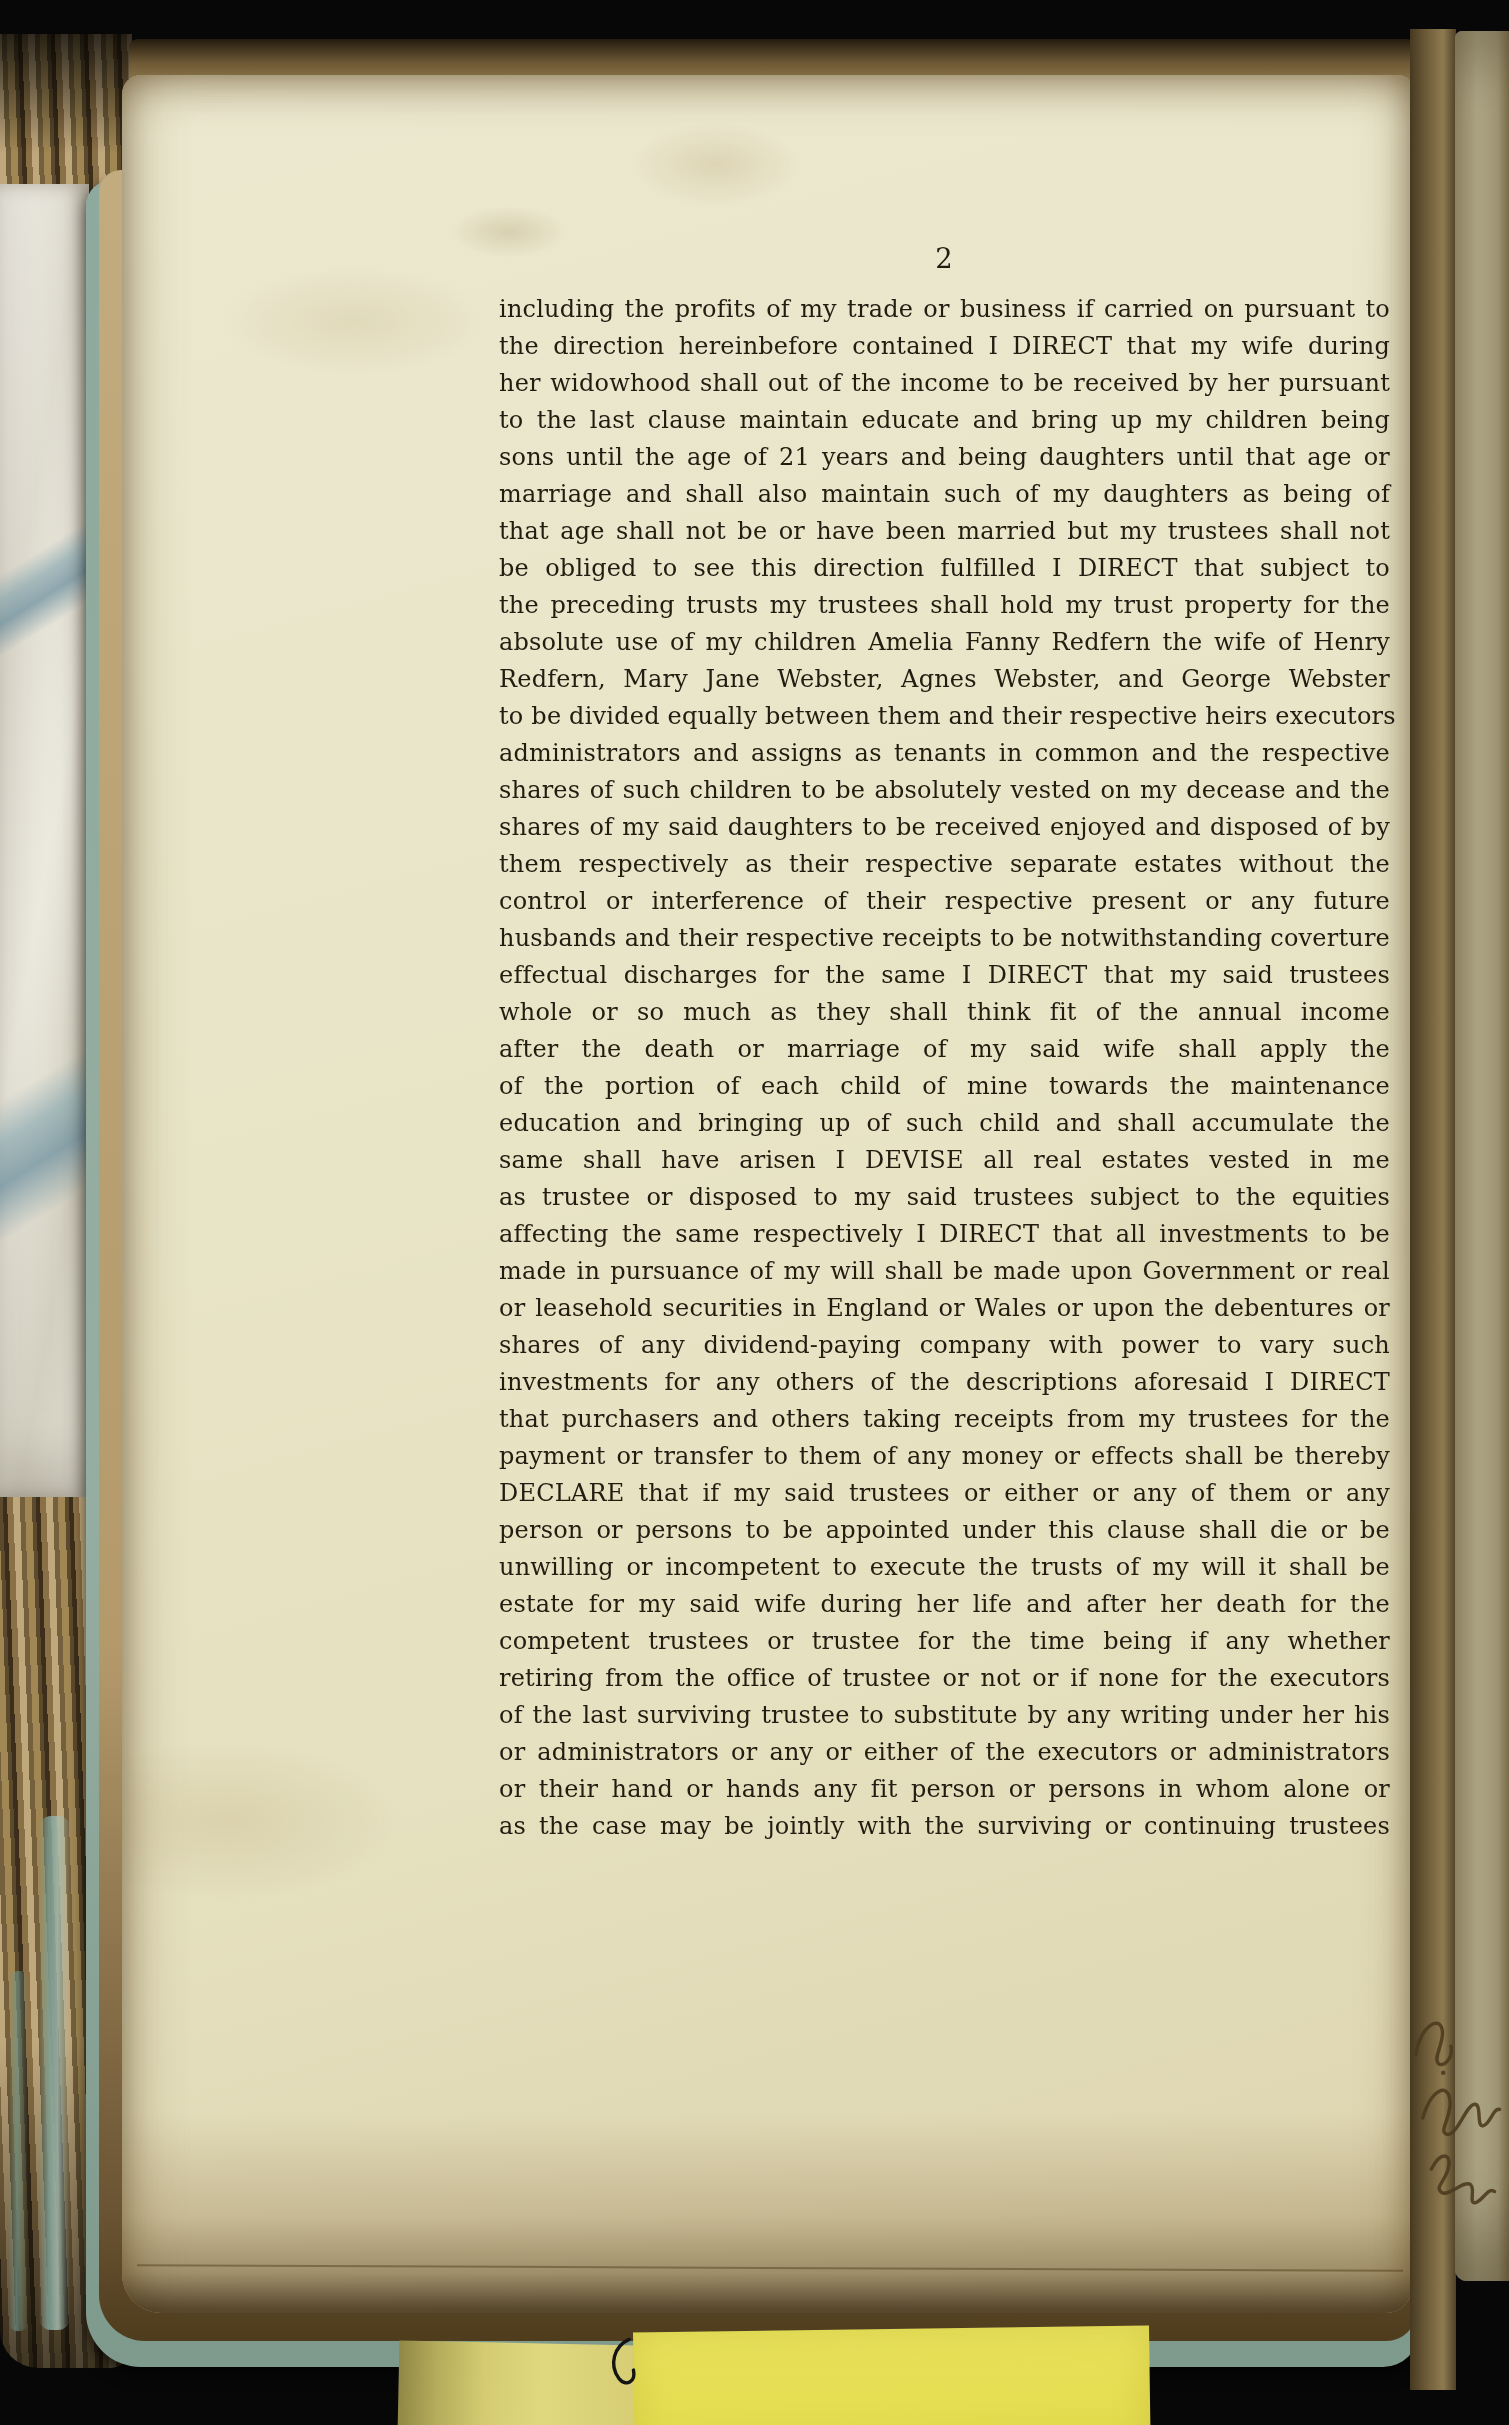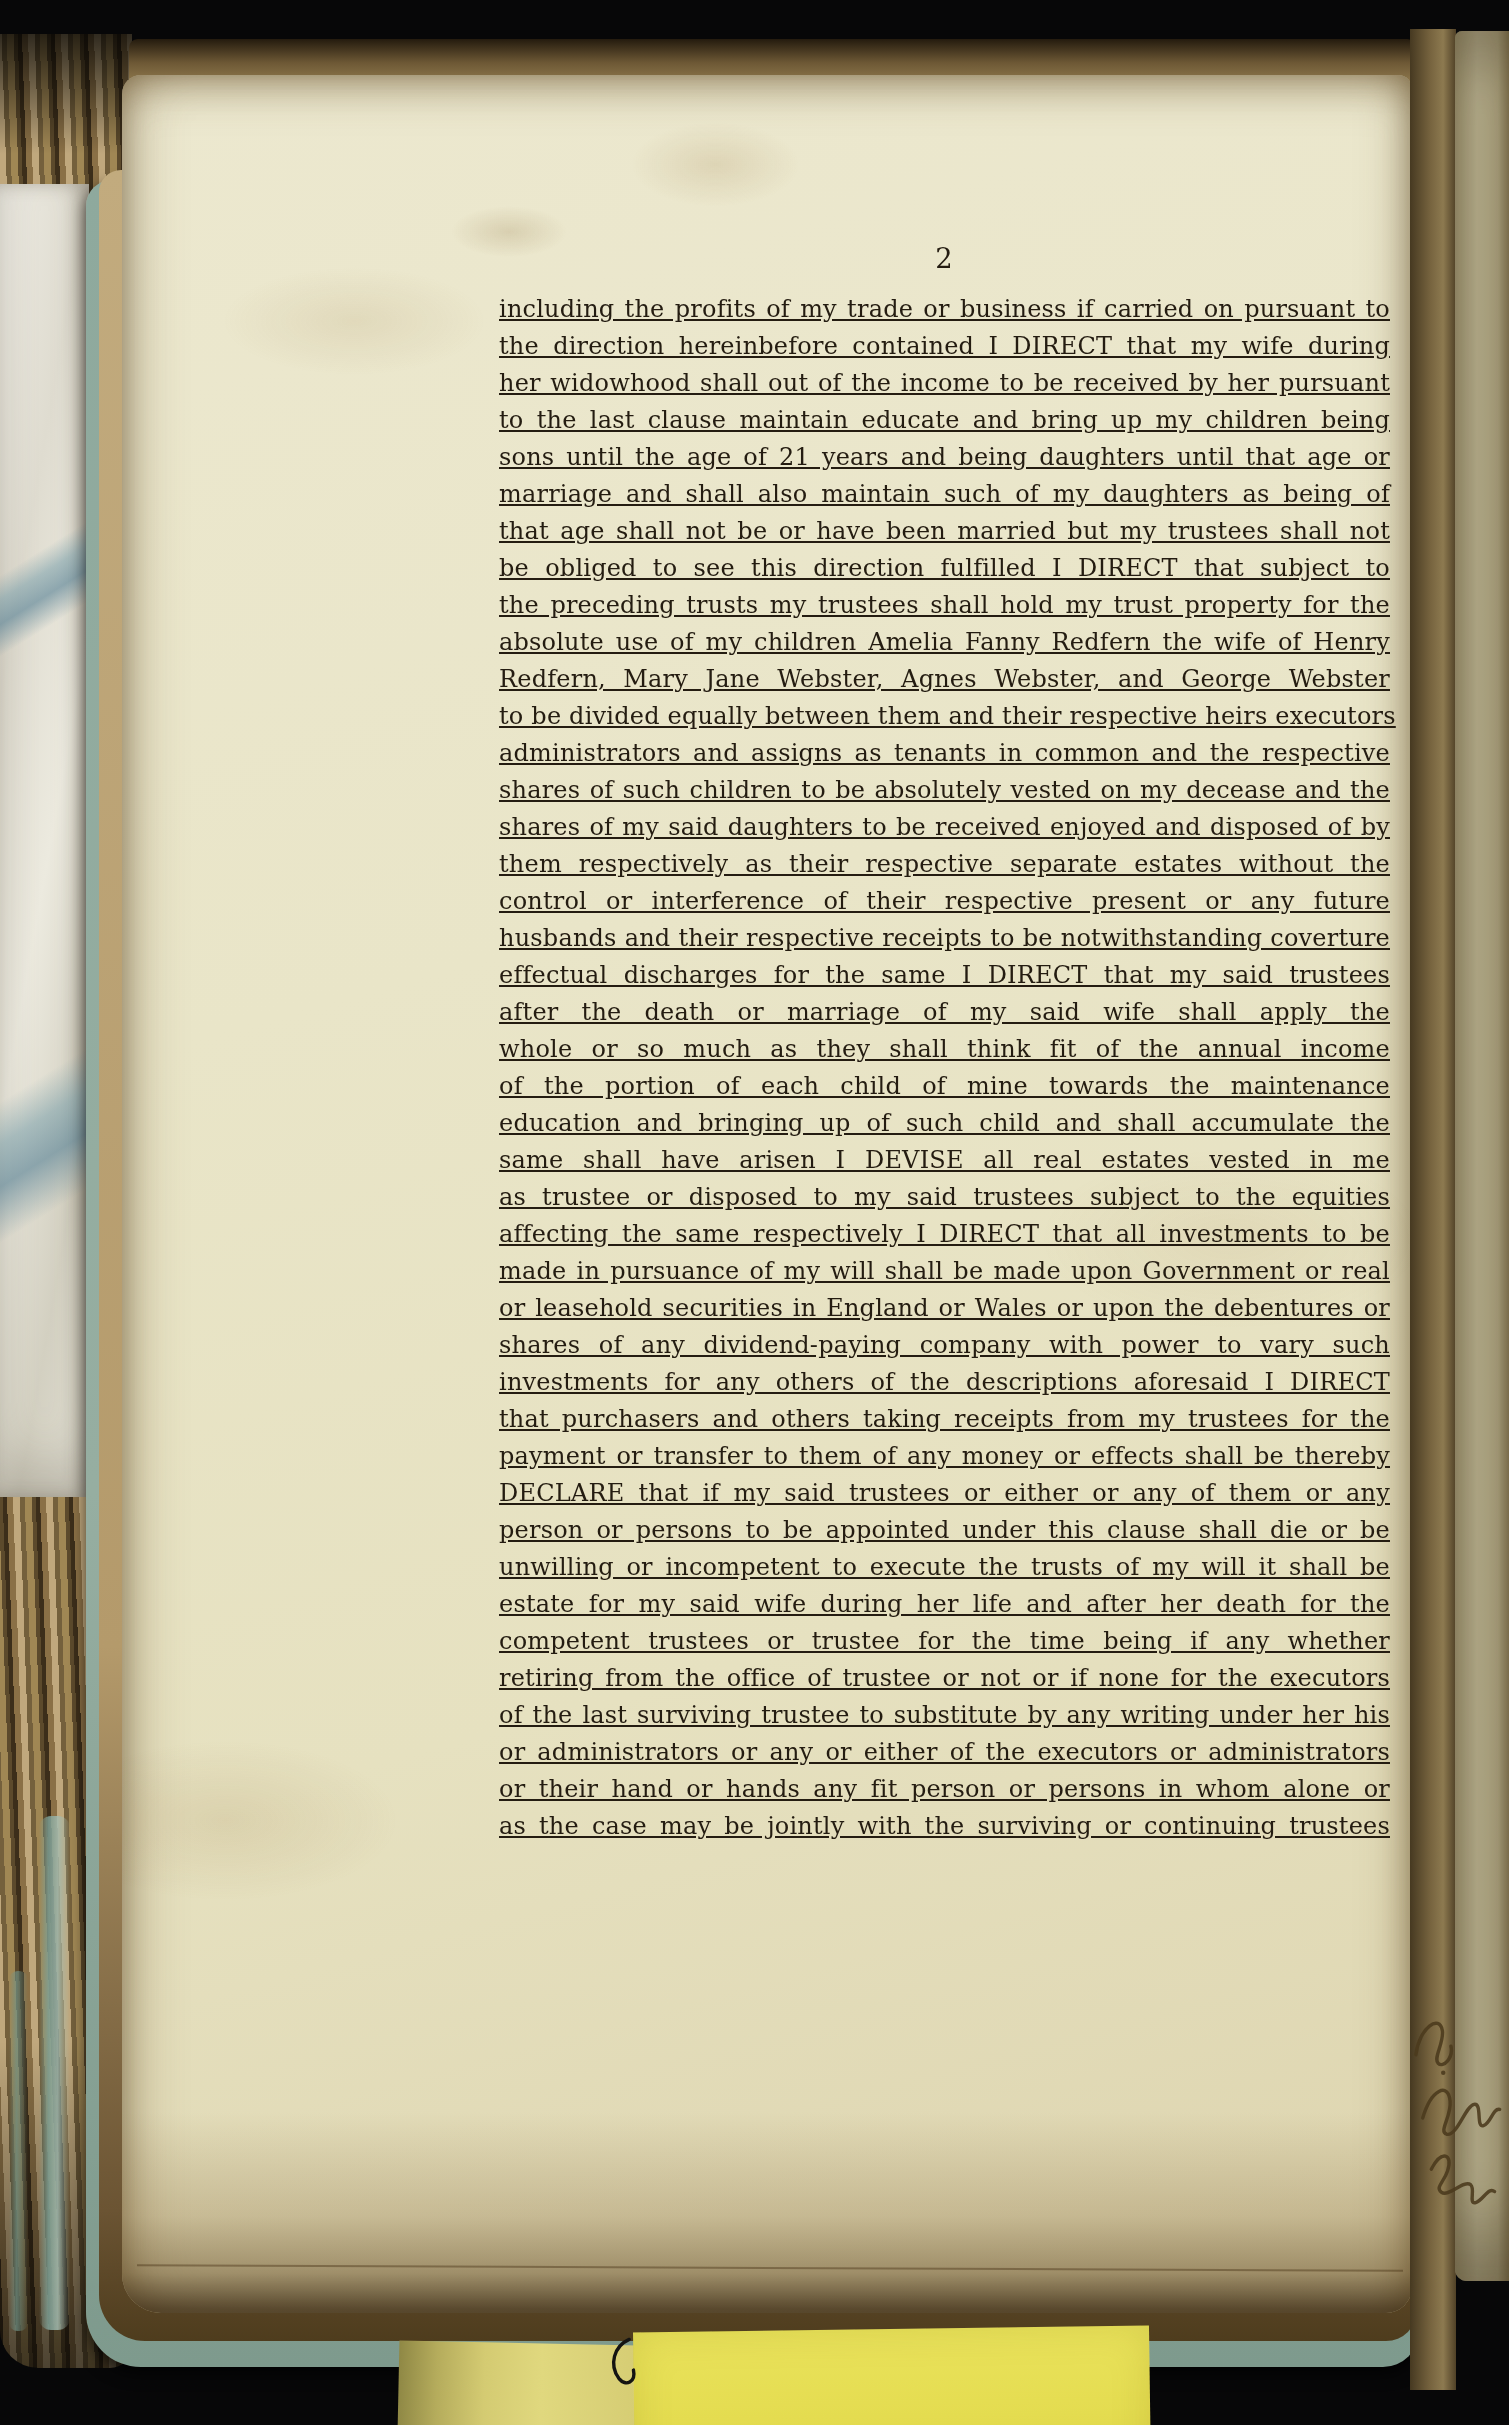--- a/index.html
+++ b/index.html
@@ -105,21 +105,20 @@
   .text-block{
     left:377px;top:216px;width:891px;
     color:#241c11;
   }
   .text-block .line{
     position:relative;
     height:37px;line-height:37px;
     font-size:24px;letter-spacing:0.2px;
     text-align:justify;text-align-last:justify;
     white-space:nowrap;
-    text-decoration:underline;
   }
 
   
   .gutter{
     left:1410px;top:29px;width:46px;height:2361px;
     background:linear-gradient(90deg,#463921,#77643f 45%,#8d7a50 72%,#504127);
   }
   .right-sliver{
     left:1455px;top:31px;width:55px;height:2250px;
     background:linear-gradient(90deg,#c3ba91,#d9d2ac 40%,#cfc69d 78%,#a3946a);
@@ -184,22 +183,22 @@
       <div class="line">absolute use of my children Amelia Fanny Redfern the wife of Henry</div>
       <div class="line">Redfern, Mary Jane Webster, Agnes Webster, and George Webster</div>
       <div class="line">to be divided equally between them and their respective heirs executors</div>
       <div class="line">administrators and assigns as tenants in common and the respective</div>
       <div class="line">shares of such children to be absolutely vested on my decease and the</div>
       <div class="line">shares of my said daughters to be received enjoyed and disposed of by</div>
       <div class="line">them respectively as their respective separate estates without the</div>
       <div class="line">control or interference of their respective present or any future</div>
       <div class="line">husbands and their respective receipts to be notwithstanding coverture</div>
       <div class="line">effectual discharges for the same  I DIRECT that my said trustees</div>
+      <div class="line">whole or so much as they shall think fit of the annual income</div>
       <div class="line">after the death or marriage of my said wife shall apply the</div>
-      <div class="line">whole or so much as they shall think fit of the annual income</div>
       <div class="line">of the portion of each child of mine towards the maintenance</div>
       <div class="line">education and bringing up of such child and shall accumulate the</div>
       <div class="line">same shall have arisen  I DEVISE all real estates vested in me</div>
       <div class="line">as trustee or disposed to my said trustees subject to the equities</div>
       <div class="line">affecting the same respectively  I DIRECT that all investments to be</div>
       <div class="line">made in pursuance of my will shall be made upon Government or real</div>
       <div class="line">or leasehold securities in England or Wales or upon the debentures or</div>
       <div class="line">shares of any dividend-paying company with power to vary such</div>
       <div class="line">investments for any others of the descriptions aforesaid  I DIRECT</div>
       <div class="line">that purchasers and others taking receipts from my trustees for the</div>

